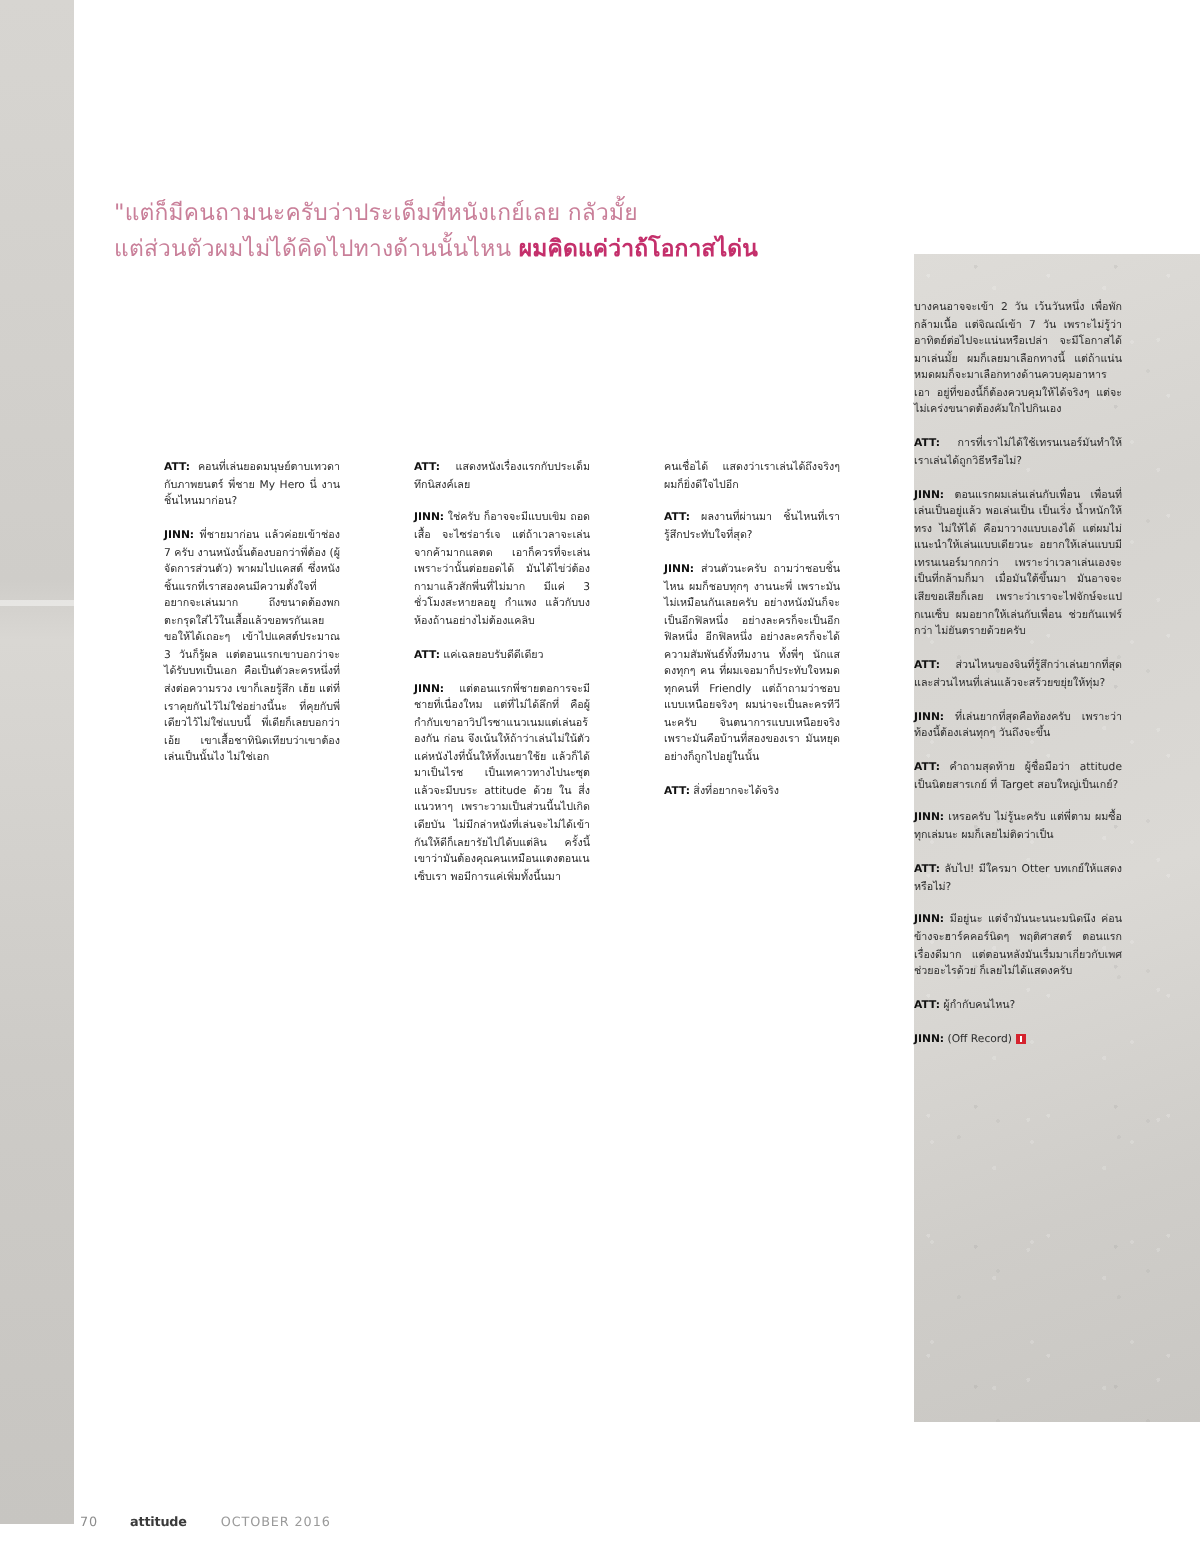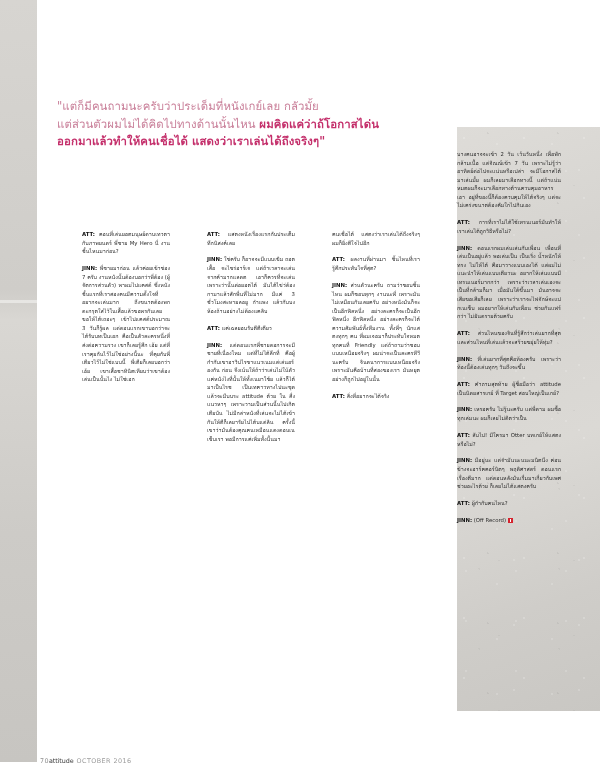--- a/index.html
+++ b/index.html
@@ -54,22 +54,22 @@
   #col4{left:457px;width:104px;top:150px;}
   .qa{margin:0 0 8.4px 0;}
   .spk{font-weight:bold;color:#111;}
   
   #footer{
     position:absolute;left:40px;top:757px;
     font-size:6.4px;color:#8c8c8c;letter-spacing:.45px;
     white-space:nowrap;
   }
   #footer .pg{color:#8c8c8c;}
-  #footer .mag{font-weight:normal;color:#3b3b3b;letter-spacing:-.1px;}
-  #footer .iss{color:#9a9a9a;margin-left:3px;}
+  #footer .mag{font-weight:bold;color:#3b3b3b;margin-left:16px;letter-spacing:-.1px;}
+  #footer .iss{color:#9a9a9a;margin-left:17px;}
   
   .badge{
     display:inline-block;width:5px;height:5px;background:#d5232e;
     vertical-align:middle;margin-left:2px;position:relative;
   }
   .badge:after{
     content:"";position:absolute;left:1.6px;top:1px;width:1.2px;height:3px;
     background:#fff;
   }
 </style>
@@ -78,21 +78,20 @@
 
 <div id="left-strip"></div>
 
 <div id="right-photo">
   <div class="grain"></div>
 </div>
 
 <div id="pullquote">
   <span>"แต่ก็มีคนถามนะครับว่าประเด็มที่หนังเกย์เลย กลัวมั้ย</span><br>
   <span>แต่ส่วนตัวผมไม่ได้คิดไปทางด้านนั้นไหน </span><span class="b">ผมคิดแค่ว่าถ้โอกาสได่น</span><br>
-  <span class="b">ออกมาแล้วทำให้คนเชื่อได้ แสดงว่าเราเล่นได้ถึงจริงๆ"</span>
 </div>
 
 <div class="col" id="col1">
     <p class="qa"><span class="spk">ATT:</span><span> คอนที่เล่นยอดมนุษย์ตาบเทวดากับภาพยนตร์ พี่ชาย My Hero นี่ งานชิ้นไหนมาก่อน?</span></p>
     <p class="qa"><span class="spk">JINN:</span><span> พี่ชายมาก่อน แล้วค่อยเข้าช่อง 7 ครับ งานหนังนั้นต้องบอกว่าพี่ต้อง (ผู้จัดการส่วนตัว) พาผมไปแคสต์ ซึ่งหนังชิ้นแรกที่เราสองคนมีความตั้งใจที่อยากจะเล่นมาก ถึงขนาดต้องพกตะกรุดใส่ไว้ในเสื้อแล้วขอพรกันเลย ขอให้ได้เถอะๆ เข้าไปแคสต์ประมาณ 3 วันก็รู้ผล แต่ตอนแรกเขาบอกว่าจะได้รับบทเป็นเอก คือเป็นตัวละครหนึ่งที่ส่งต่อความรวง เขาก็เลยรู้สึก เฮ้ย แต่ที่เราคุยกันไว้ไม่ใช่อย่างนี้นะ ที่คุยกับพี่เดียวไว้ไม่ใช่แบบนี้ พี่เดียก็เลยบอกว่า เอ้ย เขาเสื้อชาทินิดเทียบว่าเขาต้องเล่นเป็นนั้นไง ไม่ใช่เอก</span></p>
   </div>
 <div class="col" id="col2">
     <p class="qa"><span class="spk">ATT:</span><span> แสดงหนังเรื่องแรกกับประเด็มทึกนิสงค์เลย</span></p>
     <p class="qa"><span class="spk">JINN:</span><span> ใช่ครับ ก็อาจจะมีแบบเขิม ถอดเสื้อ จะไซร่อาร์เจ แต่ถ้าเวลาจะเล่นจากค้ามากแลตด เอาก็ควรที่จะเล่น เพราะว่านั้นต่อยอดได้ มันได้ไข่ว่ต้องกามาแล้วสักพี่นที่ไม่มาก มีแค่ 3 ชั่วโมงสะหายลอยู กำแพง แล้วกับบงห้องถ้านอย่างไม่ต้องแคลิบ</span></p>
     <p class="qa"><span class="spk">ATT:</span><span> แค่เฉลยอบรับดีดีเดียว</span></p>

